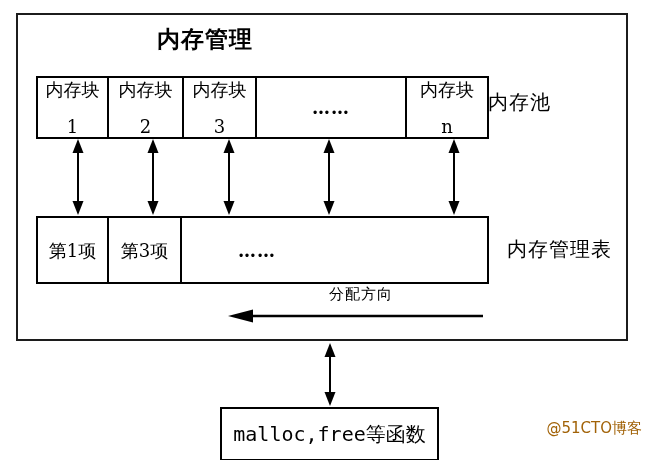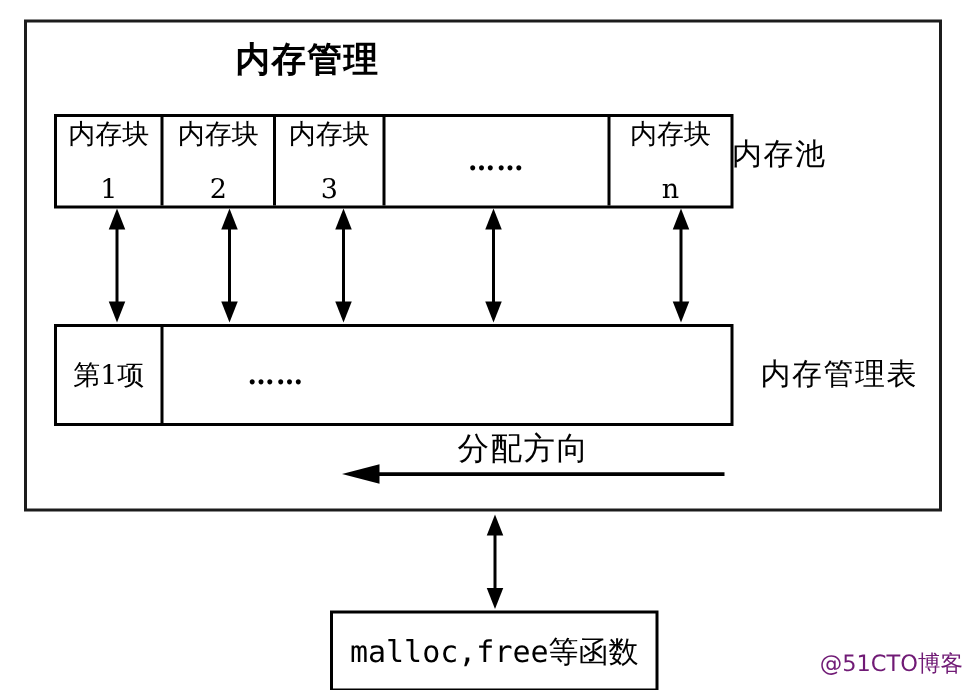--- a/index.html
+++ b/index.html
@@ -31,32 +31,32 @@
   .cell:last-child{border-right:none;}
   .c1{flex:0 0 71px;}
   .c2{flex:0 0 75px;}
   .c3{flex:0 0 73px;}
   .c-dots{flex:0 0 150px;font-weight:bold;letter-spacing:1px;}
   .c-last{flex:1 1 auto;}
   .side-label{font-size:20px;letter-spacing:1px;white-space:nowrap;}
   #pool-label{left:488px;top:89px;}
   #table-label{left:507px;top:236px;text-align:center;}
   #alloc-label{
-    left:305px;top:285px;width:112px;text-align:left;
-    font-size:21px;letter-spacing:1px;
+    left:305px;top:285px;width:112px;text-align:center;
+    font-size:15px;letter-spacing:1px;
   }
   #malloc-box{
     left:220px;top:407px;width:219px;height:54px;
     border:2px solid #000;box-sizing:border-box;
     display:flex;justify-content:center;align-items:center;
     font-size:20px;
     font-family:"DejaVu Sans Mono","Liberation Mono",monospace;
   }
   #watermark{
-    right:4px;bottom:8px;font-size:15px;color:#701a75;
+    right:4px;bottom:22px;font-size:15px;color:#a16207;
     font-family:"DejaVu Sans","Liberation Sans",sans-serif;
   }
   #arrows{left:0;top:0;width:646px;height:460px;pointer-events:none;}
 </style>
 </head>
 <body>
 
 <div class="abs" id="outer-box"></div>
 
 <div class="abs" id="title">内存管理</div>
@@ -81,20 +81,23 @@
     <span>内存块</span>
     <span>n</span>
   </div>
 </div>
 
 <div class="abs side-label" id="pool-label">内存池</div>
 
 <div class="abs block-row" id="table-row">
   <div class="cell c1">
     <span>第1项</span>
+  </div>
+  <div class="cell c3">
+    <span>第3项</span>
   </div>
   <div class="cell c-dots">
     <span>……</span>
   </div>
 </div>
 
 <div class="abs side-label" id="table-label">内存管理表</div>
 
 <div class="abs" id="alloc-label">分配方向</div>
 

